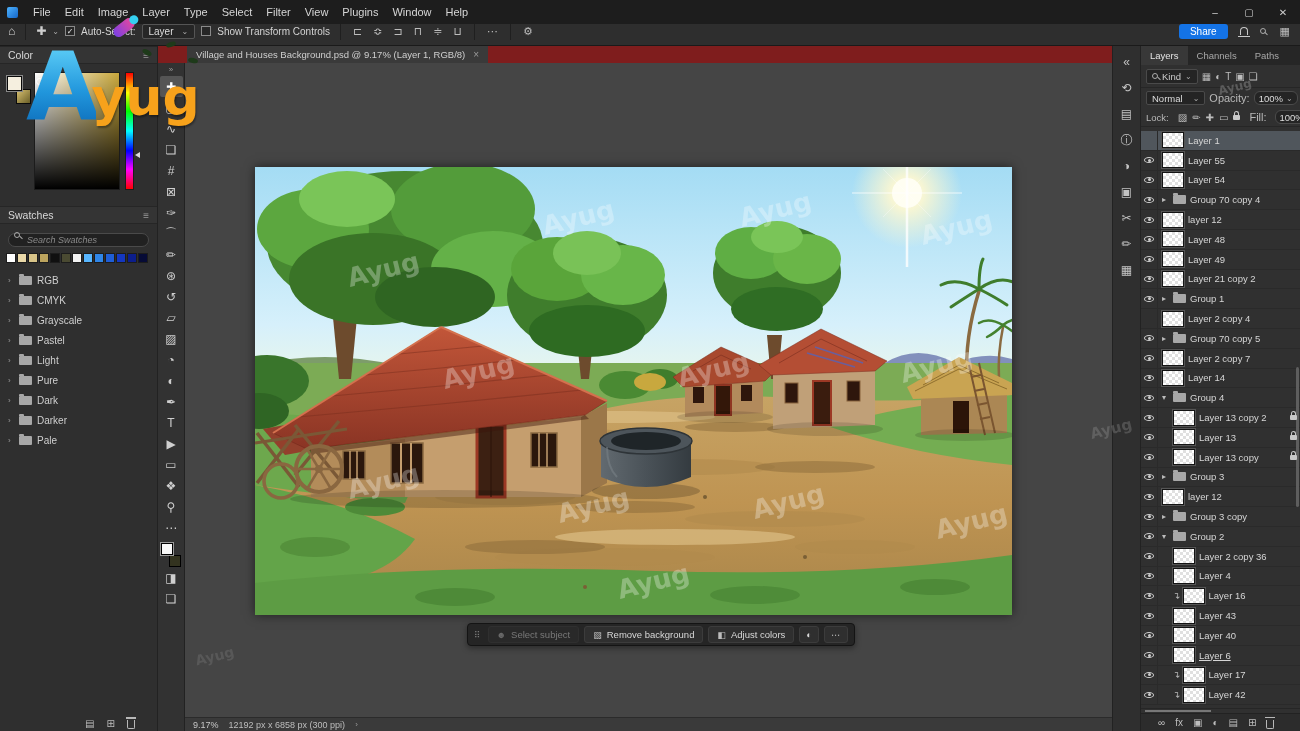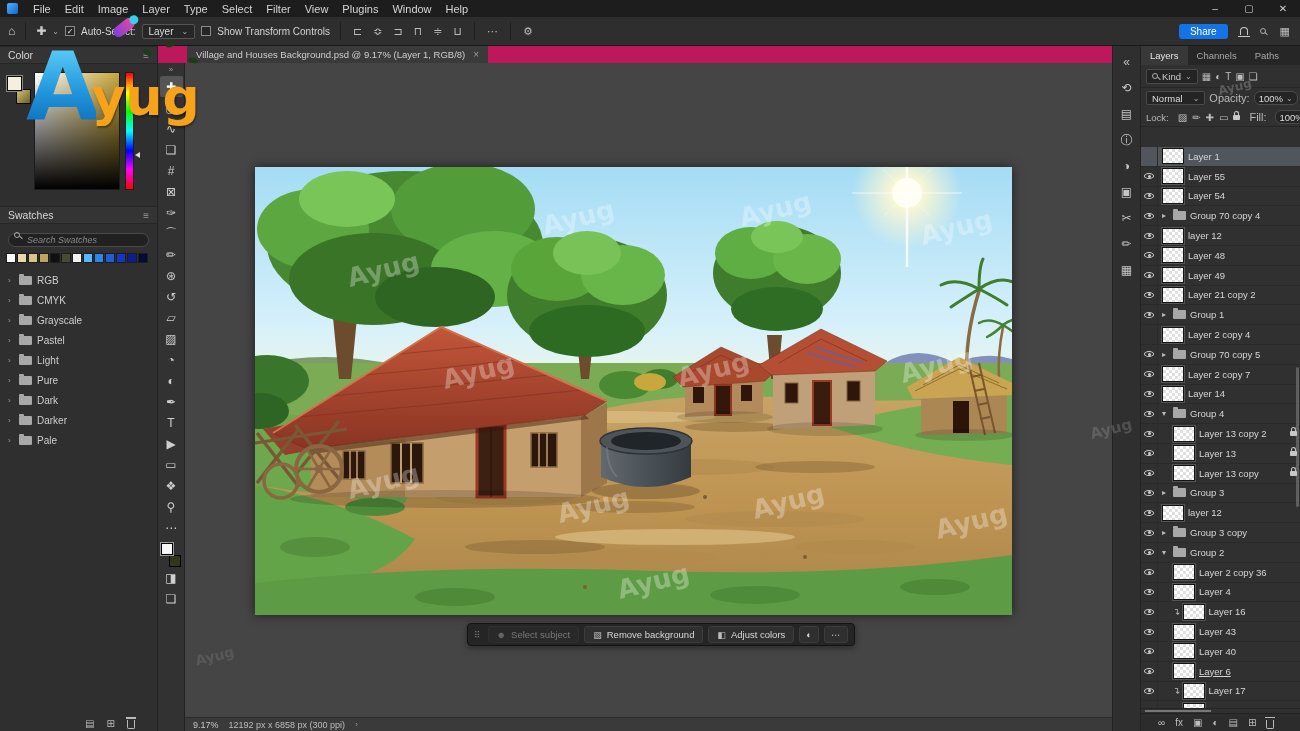--- a/index.html
+++ b/index.html
@@ -1,20 +1,20 @@
 <!DOCTYPE html>
 <html><head>
 <meta charset="utf-8">
 <style>
   * { box-sizing:border-box; margin:0; padding:0; }
   body { margin:0; background:#111; font-family:"Liberation Sans","DejaVu Sans",sans-serif; }
   #root { position:relative; width:1300px; height:731px; background:#242424; color:#d4d4d4; overflow:hidden; }
 
   
-  .menubar { position:absolute; left:0; top:0; right:0; height:17px; background:#1d1d1d; display:flex; align-items:center; font-size:11px; z-index:40; }
+  .menubar { position:absolute; left:0; top:0; right:0; height:24px; background:#1d1d1d; display:flex; align-items:center; font-size:11px; z-index:40; }
   .app-icon { width:11px; height:11px; border-radius:2px; background:linear-gradient(135deg,#4db3ff,#1466c8); margin:0 8px 0 7px; flex:none; }
   .menu-item { padding:0 7px; color:#d6d6d6; white-space:nowrap; }
   .win-spacer { flex:1; }
   .win-btn { width:34px; text-align:center; font-size:10px; color:#cfcfcf; }
 
   
   .optionsbar { position:absolute; left:0; top:17px; right:0; height:29px; background:#2e2e2e; border-bottom:1px solid #1a1a1a; display:flex; align-items:center; font-size:10px; z-index:39; gap:6px; padding:0 8px; }
   .ob-icon { color:#cfcfcf; font-size:12px; }
   .divider { width:1px; height:18px; background:#1f1f1f; margin:0 4px; flex:none; }
   .checkbox { width:10px; height:10px; border:1px solid #8a8a8a; background:#262626; display:inline-flex; align-items:center; justify-content:center; font-size:8px; color:#e8e8e8; flex:none; }
@@ -22,21 +22,21 @@
   .chev-down { font-size:8px; color:#aaa; }
   .opt-icon { color:#bdbdbd; font-size:11px; padding:0 2px; }
   .ob-right { margin-left:auto; display:flex; align-items:center; gap:12px; }
   .share-btn { background:#1473e6; color:#fff; border-radius:3px; padding:2px 11px; font-size:10px; }
   .icon-bell { width:8px; height:8px; border:1.2px solid #c8c8c8; border-bottom:none; border-radius:4px 4px 0 0; position:relative; display:inline-block; }
   .icon-bell::after { content:""; position:absolute; left:-3px; right:-3px; bottom:-2px; height:1.2px; background:#c8c8c8; }
   .icon-search { width:6px; height:6px; border:1.2px solid #aaa; border-radius:50%; position:relative; display:inline-block; }
   .icon-search::after { content:""; position:absolute; width:4px; height:1.2px; background:#aaa; right:-3.5px; bottom:-1px; transform:rotate(45deg); }
 
   
-  .tabstrip { position:absolute; left:158px; top:46px; width:954px; height:17px; background:#be185d; display:flex; z-index:10; }
+  .tabstrip { position:absolute; left:158px; top:46px; width:954px; height:17px; background:#7f1d1d; display:flex; z-index:10; }
   .doc-tab { margin-left:29px; background:#3a3a3a; display:flex; align-items:center; gap:8px; padding:0 9px; font-size:9.5px; color:#cfcfcf; }
   .tab-close { color:#9a9a9a; font-size:10px; }
 
   
   .left-col { position:absolute; left:0; top:46px; width:158px; bottom:0; background:#2f2f2f; border-right:1px solid #222; z-index:5; }
   .panel-header { height:18px; display:flex; align-items:center; padding:0 8px; font-size:10.5px; color:#d8d8d8; background:#343434; border-bottom:1px solid #262626; border-top:1px solid #262626; }
   .panel-menu-icon { margin-left:auto; color:#9a9a9a; font-size:10px; }
   .color-body { position:relative; height:142px; }
   .fg-swatch { position:absolute; left:7px; top:12px; width:15px; height:15px; background:#f5efdf; border:1px solid #0a0a0a; outline:1px solid #888; z-index:2; }
   .bg-swatch { position:absolute; left:16px; top:25px; width:15px; height:15px; background:linear-gradient(135deg,#d8c070,#6a5f28); border:1px solid #0a0a0a; }
@@ -103,21 +103,21 @@
   .kind-box { display:flex; align-items:center; gap:4px; background:#242424; border:1px solid #4a4a4a; border-radius:2px; height:15px; padding:0 5px; color:#ccc; }
   .f-icon { color:#bdbdbd; font-size:10px; padding:0 1px; display:inline-flex; align-items:center; }
   .lp-blend { height:20px; display:flex; align-items:center; gap:4px; padding:0 5px; flex:none; }
   .blend-box { background:#242424; border:1px solid #4a4a4a; border-radius:2px; height:14px; display:flex; align-items:center; padding:0 5px; gap:10px; width:64px; color:#ddd; }
   .blend-box .bm { flex:1; }
   .op-label { color:#b8b8b8; font-size:11px; }
   .op-box { background:#242424; border:1px solid #4a4a4a; border-radius:6px; height:14px; display:flex; align-items:center; padding:0 4px; color:#ddd; gap:3px; }
   .lp-lock { height:19px; display:flex; align-items:center; gap:8px; padding:0 5px; border-bottom:1px solid #262626; flex:none; color:#b8b8b8; }
   .layers-list { flex:1; overflow:hidden; position:relative; padding-top:4px; }
   .layer-row { display:flex; align-items:center; height:19.8px; border-bottom:1px solid #2a2a2a; padding-right:3px; }
-  .layer-row.selected { background:#50565c;margin-top:16px; }
+  .layer-row.selected { background:#50565c; }
   .eye-box { width:17px; align-self:stretch; display:flex; align-items:center; justify-content:center; border-right:1px solid #2a2a2a; flex:none; }
   .eye { width:10px; height:6px; border:1px solid #cfcfcf; border-radius:50%; position:relative; }
   .eye::after { content:""; position:absolute; left:2.5px; top:0.5px; width:3px; height:3px; background:#cfcfcf; border-radius:50%; }
   .row-body { display:flex; align-items:center; gap:4px; padding-left:4px; flex:1; min-width:0; }
   .row-body.ind1 { padding-left:15px; }
   .clip { font-size:9px; color:#bbb; margin-right:-2px; }
   .g-chev { font-size:8px; color:#bbb; width:7px; flex:none; }
   .thumb { width:22px; height:16px; background:conic-gradient(#e0e0e0 25%,#fff 0 50%,#e0e0e0 0 75%,#fff 0) 0 0/6px 6px; border:1px solid #141414; outline:1px solid #555; flex:none; }
   .l-name { white-space:nowrap; overflow:hidden; color:#d6d6d6; }
   .l-name.u { text-decoration:underline; }

